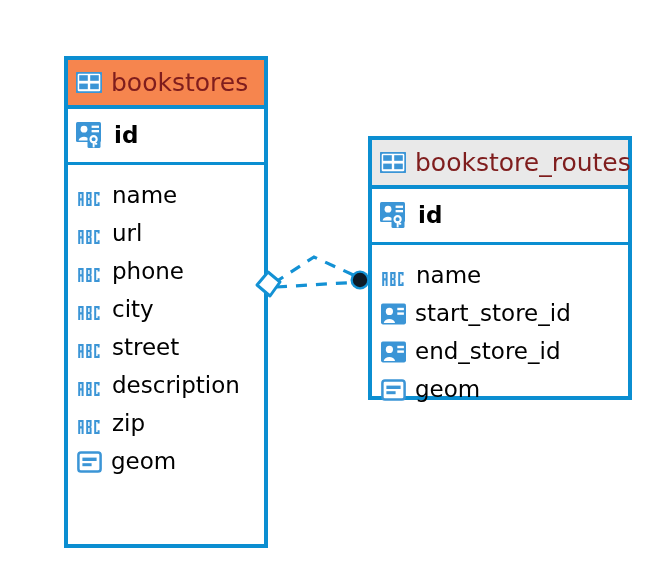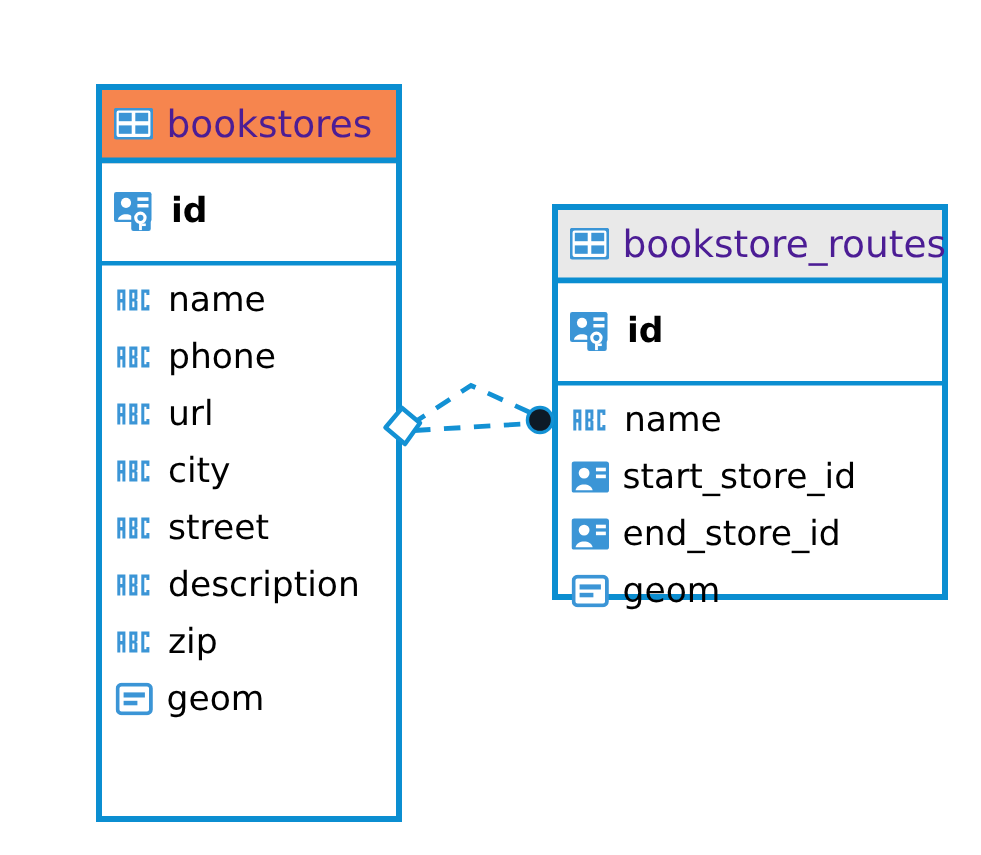--- a/index.html
+++ b/index.html
@@ -36,46 +36,46 @@
     border-bottom: 4px solid #0b8ed1;
   }
   .entity-header.accent {
     background: #f6854e;
   }
   .entity-header.neutral {
     background: #e9e9e9;
   }
   .entity-title {
     font-size: 25px;
-    color: #4c1d95;
+    color: #7f1d1d;
     line-height: 1;
     white-space: nowrap;
   }
   .entity-pk-row {
     box-sizing: border-box;
-    height: 68px;
+    height: 56px;
     display: flex;
     align-items: center;
     padding-left: 8px;
     gap: 9px;
     border-bottom: 3px solid #0b8ed1;
     background: #ffffff;
   }
   .entity-pk-row .field-label {
     font-weight: bold;
   }
   .entity-fields {
     padding-top: 4px;
     padding-bottom: 4px;
   }
   .field-row {
     box-sizing: border-box;
     height: 38px;
     display: flex;
-    align-items: center;
+    align-items: flex-end;
     padding-left: 9px;
     gap: 9px;
   }
   .field-label {
     font-size: 23px;
     color: #000000;
     line-height: 1;
     white-space: nowrap;
   }
 
@@ -160,36 +160,36 @@
           <svg viewBox="0 0 26 16" width="26" height="16" aria-hidden="true">
             <path d="M1.2 15 L1.2 1 L6.6 1 L6.6 15 L4.6 15 L4.6 9.6 L3.2 9.6 L3.2 15 Z
                      M3.2 3.1 L3.2 7.3 L4.6 7.3 L4.6 3.1 Z" fill="#3b95d6"></path>
             <path d="M9.2 1 L14.6 1 L14.6 7.3 L13.6 8 L14.6 8.7 L14.6 15 L9.2 15 Z
                      M11.2 3.1 L11.2 7.0 L12.6 7.0 L12.6 3.1 Z
                      M11.2 9.0 L11.2 12.9 L12.6 12.9 L12.6 9.0 Z" fill="#3b95d6"></path>
             <path d="M17.2 1 L22.6 1 L22.6 4.6 L20.6 4.6 L20.6 3.1 L19.2 3.1
                      L19.2 12.9 L20.6 12.9 L20.6 11.3 L22.6 11.3 L22.6 15 L17.2 15 Z" fill="#3b95d6"></path>
           </svg>
         </span>
+        <span class="field-label">url</span>
+      </div>
+
+      <div class="field-row">
+        <span class="icon icon-abc">
+          <svg viewBox="0 0 26 16" width="26" height="16" aria-hidden="true">
+            <path d="M1.2 15 L1.2 1 L6.6 1 L6.6 15 L4.6 15 L4.6 9.6 L3.2 9.6 L3.2 15 Z
+                     M3.2 3.1 L3.2 7.3 L4.6 7.3 L4.6 3.1 Z" fill="#3b95d6"></path>
+            <path d="M9.2 1 L14.6 1 L14.6 7.3 L13.6 8 L14.6 8.7 L14.6 15 L9.2 15 Z
+                     M11.2 3.1 L11.2 7.0 L12.6 7.0 L12.6 3.1 Z
+                     M11.2 9.0 L11.2 12.9 L12.6 12.9 L12.6 9.0 Z" fill="#3b95d6"></path>
+            <path d="M17.2 1 L22.6 1 L22.6 4.6 L20.6 4.6 L20.6 3.1 L19.2 3.1
+                     L19.2 12.9 L20.6 12.9 L20.6 11.3 L22.6 11.3 L22.6 15 L17.2 15 Z" fill="#3b95d6"></path>
+          </svg>
+        </span>
         <span class="field-label">phone</span>
-      </div>
-
-      <div class="field-row">
-        <span class="icon icon-abc">
-          <svg viewBox="0 0 26 16" width="26" height="16" aria-hidden="true">
-            <path d="M1.2 15 L1.2 1 L6.6 1 L6.6 15 L4.6 15 L4.6 9.6 L3.2 9.6 L3.2 15 Z
-                     M3.2 3.1 L3.2 7.3 L4.6 7.3 L4.6 3.1 Z" fill="#3b95d6"></path>
-            <path d="M9.2 1 L14.6 1 L14.6 7.3 L13.6 8 L14.6 8.7 L14.6 15 L9.2 15 Z
-                     M11.2 3.1 L11.2 7.0 L12.6 7.0 L12.6 3.1 Z
-                     M11.2 9.0 L11.2 12.9 L12.6 12.9 L12.6 9.0 Z" fill="#3b95d6"></path>
-            <path d="M17.2 1 L22.6 1 L22.6 4.6 L20.6 4.6 L20.6 3.1 L19.2 3.1
-                     L19.2 12.9 L20.6 12.9 L20.6 11.3 L22.6 11.3 L22.6 15 L17.2 15 Z" fill="#3b95d6"></path>
-          </svg>
-        </span>
-        <span class="field-label">url</span>
       </div>
 
 
       <div class="field-row">
         <span class="icon icon-abc">
           <svg viewBox="0 0 26 16" width="26" height="16" aria-hidden="true">
             <path d="M1.2 15 L1.2 1 L6.6 1 L6.6 15 L4.6 15 L4.6 9.6 L3.2 9.6 L3.2 15 Z
                      M3.2 3.1 L3.2 7.3 L4.6 7.3 L4.6 3.1 Z" fill="#3b95d6"></path>
             <path d="M9.2 1 L14.6 1 L14.6 7.3 L13.6 8 L14.6 8.7 L14.6 15 L9.2 15 Z
                      M11.2 3.1 L11.2 7.0 L12.6 7.0 L12.6 3.1 Z

